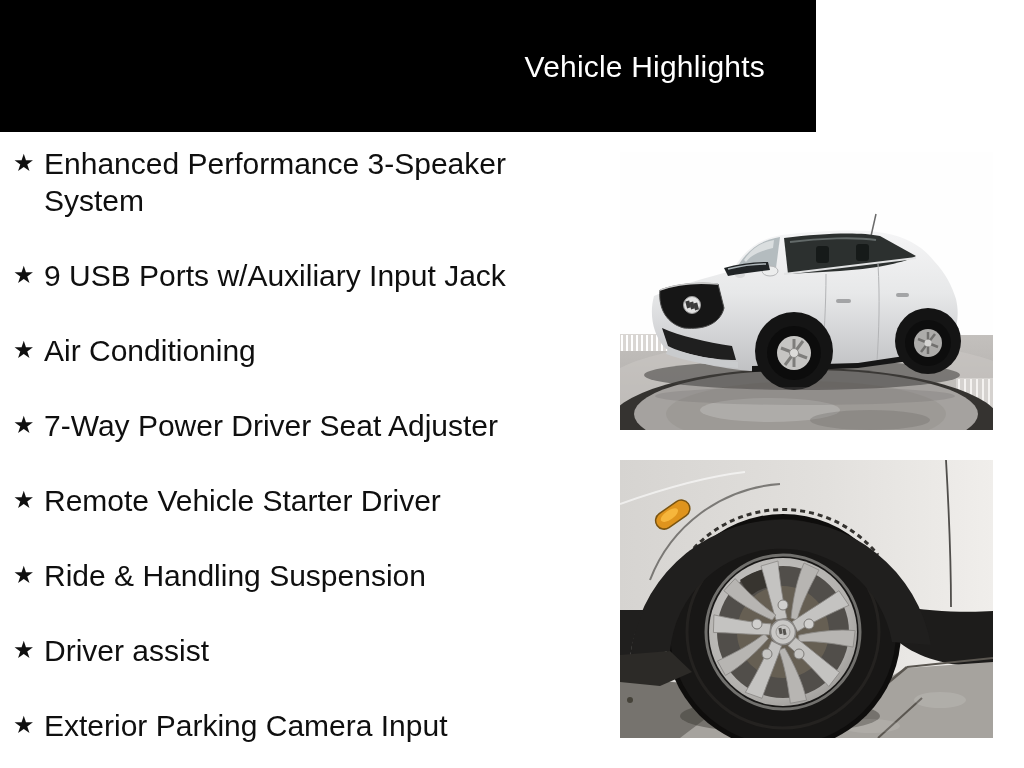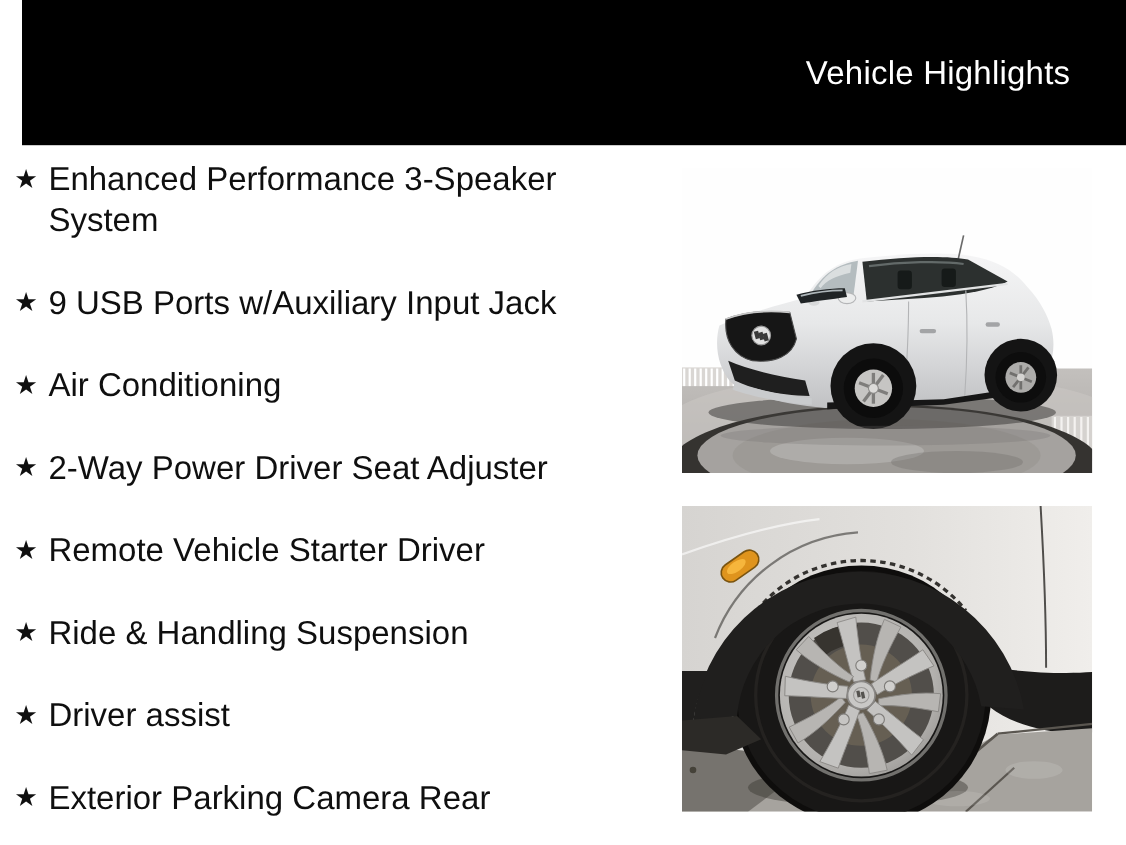--- a/index.html
+++ b/index.html
@@ -5,23 +5,22 @@
   html,body{margin:0;padding:0;}
   body{
     width:1024px;height:768px;overflow:hidden;background:#ffffff;
     font-family:"Liberation Sans","DejaVu Sans",sans-serif;
     position:relative;
   }
   .page{position:absolute;inset:0;width:1024px;height:768px;background:#ffffff;}
 
   
   .header-bar{
-    position:absolute;left:0;top:0;width:1004px;height:132px;
+    position:absolute;left:0;top:0;width:816px;height:132px;
     background:#000000;
-    margin-left:20px;
   }
   .page-title{
     position:absolute;right:51px;top:50px;margin:0;
     font-size:30px;font-weight:400;line-height:1.1;color:#ffffff;
     letter-spacing:0.2px;white-space:nowrap;
   }
 
   
   .feature-list{
     position:absolute;left:13px;top:145px;width:560px;
@@ -59,37 +58,37 @@
     <li class="feature-item">
       <span class="star">★</span>
       <span class="feature-label">9 USB Ports w/Auxiliary Input Jack</span>
     </li>
     <li class="feature-item">
       <span class="star">★</span>
       <span class="feature-label">Air Conditioning</span>
     </li>
     <li class="feature-item">
       <span class="star">★</span>
-      <span class="feature-label">2-Way Power Driver Seat Adjuster</span>
+      <span class="feature-label">7-Way Power Driver Seat Adjuster</span>
     </li>
     <li class="feature-item">
       <span class="star">★</span>
       <span class="feature-label">Remote Vehicle Starter Driver</span>
     </li>
     <li class="feature-item">
       <span class="star">★</span>
       <span class="feature-label">Ride &amp; Handling Suspension</span>
     </li>
     <li class="feature-item">
       <span class="star">★</span>
       <span class="feature-label">Driver assist</span>
     </li>
     <li class="feature-item">
       <span class="star">★</span>
-      <span class="feature-label">Exterior Parking Camera Rear</span>
+      <span class="feature-label">Exterior Parking Camera Input</span>
     </li>
   </ul>
 
   <figure class="photo photo-exterior" role="img" aria-label="White compact SUV, front three-quarter view on showroom turntable">
     <svg viewBox="0 0 373 278">
       <defs>
         <linearGradient id="bodyGrad" x1="0" y1="0" x2="0" y2="1">
           <stop offset="0" stop-color="#f5f5f6"></stop>
           <stop offset="0.45" stop-color="#e7e8e9"></stop>
           <stop offset="0.72" stop-color="#d4d5d7"></stop>

